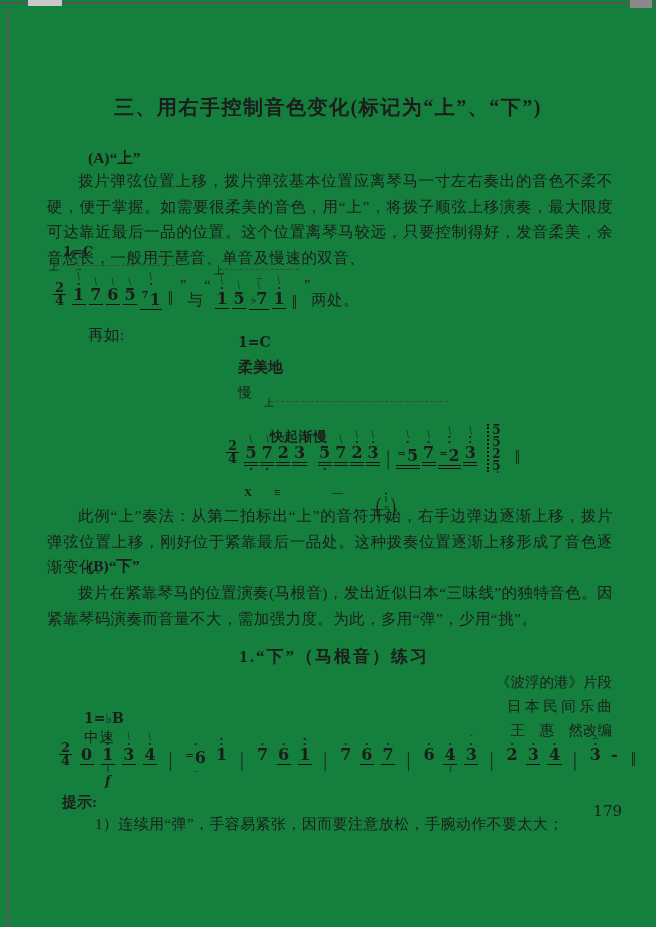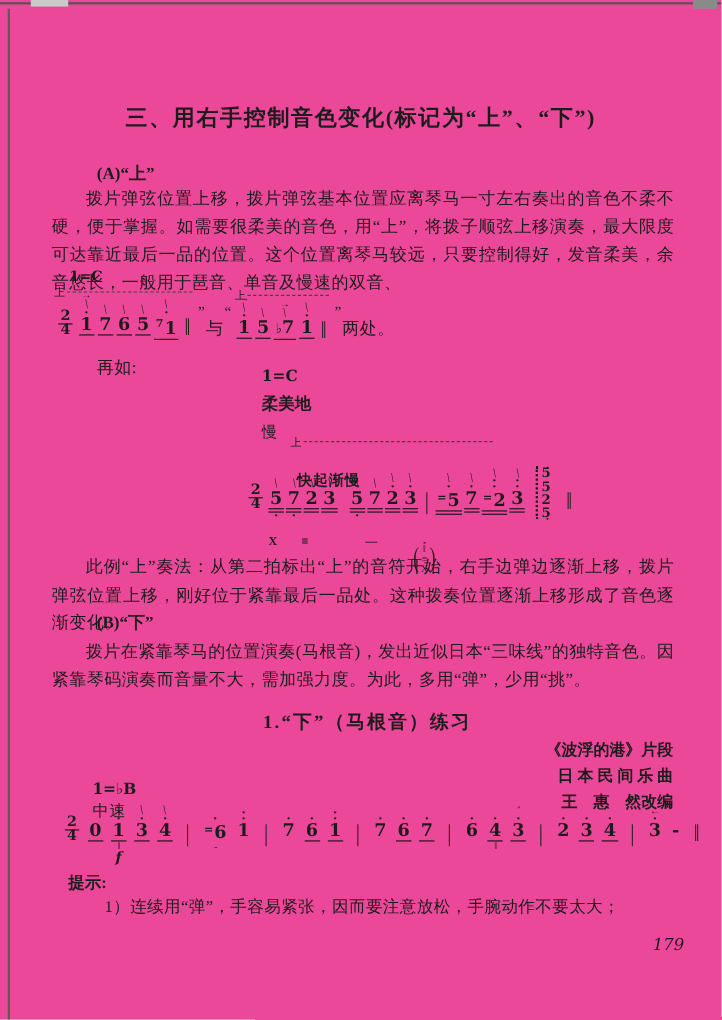--- a/index.html
+++ b/index.html
@@ -1,16 +1,16 @@
 <!DOCTYPE html>
 <html><head>
 <meta charset="utf-8">
 <style>
   html,body{margin:0;padding:0;background:#e8e8e8;}
-  .page{position:relative;width:656px;height:927px;margin:0 auto;background:#ec4899;overflow:hidden;
+  .page{position:relative;width:656px;height:927px;margin:0 auto;background:#15803d;overflow:hidden;
         font-family:"Liberation Serif","DejaVu Serif",serif;color:#1c1c1c;}
   
   .edge-top{position:absolute;top:2px;left:0;right:0;height:2px;background:#555;}
   .edge-left{position:absolute;top:8px;left:7px;bottom:0;width:2px;background:#5a5a5a;}
   .blob-tl{position:absolute;top:0;left:28px;width:34px;height:6px;background:#c9c9c9;}
   .blob-tr{position:absolute;top:0;right:4px;width:22px;height:8px;background:#8a8a8a;}
 
   .abs{position:absolute;}
   .title{top:94px;left:0;right:0;text-align:center;font-size:20px;font-weight:bold;letter-spacing:1.5px;}
   .sec-label{font-size:15.5px;font-weight:bold;}
@@ -73,31 +73,31 @@
   .ex2-marks span{display:inline-block;}
   .ex2-legend{position:absolute;left:152px;top:158px;display:flex;align-items:center;}
   .ex2-legend:before{content:"(";font-size:26px;font-weight:normal;transform:scaleX(0.6);}
   .ex2-legend:after{content:")";font-size:26px;font-weight:normal;transform:scaleX(0.6);}
   .legcol{display:flex;flex-direction:column;align-items:center;}
   .legcol span{font-size:9px;line-height:9px;}
   .legcol span:first-child{border-top:1px solid #111;padding-top:1px;}
 
   
   .pr-heading{top:645px;left:0;right:0;text-align:center;font-size:17px;font-weight:bold;letter-spacing:2px;padding-left:12px;}
-  .pr-credits{top:670px;right:44px;text-align:right;font-size:14.5px;font-weight:bold;line-height:24px;}
+  .pr-credits{top:670px;right:44px;text-align:right;font-size:14.5px;font-weight:normal;line-height:24px;}
   .pr-key{top:690px;left:84px;font-family:"DejaVu Serif",serif;font-weight:bold;font-size:14px;margin-top:20px;}
   .pr-tempo{top:728px;left:84px;font-size:14.5px;font-weight:normal;letter-spacing:1px;}
   .score-practice{left:55px;top:730px;width:590px;}
   .score-practice .bl{height:26px;}
   .score-practice .note{margin:0 3.5px;}
   .score-practice .bar{margin:0 8px;}
 
   .tips-label{top:793px;left:62px;font-size:15px;font-weight:bold;}
   .tips-item{left:95px;font-size:15px;letter-spacing:0.4px;}
-  .pagenum{top:850px;right:34px;font-size:15px;font-family:"DejaVu Serif",serif;font-style:italic;}
+  .pagenum{top:802px;right:34px;font-size:15px;font-family:"DejaVu Serif",serif;}
 </style>
 </head>
 <body>
 
 <div class="page">
   <div class="edge-top"></div>
   <div class="edge-left"></div>
   <div class="blob-tl"></div>
   <div class="blob-tr"></div>
 

